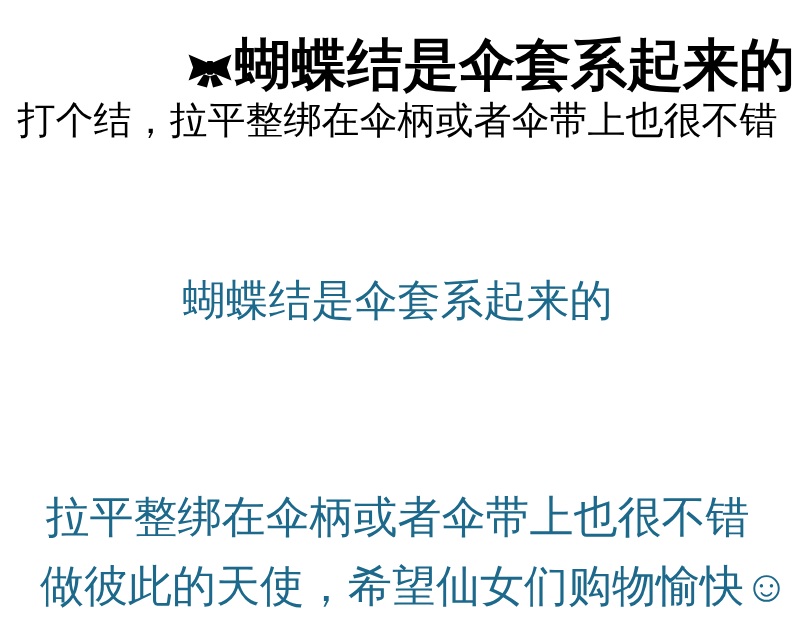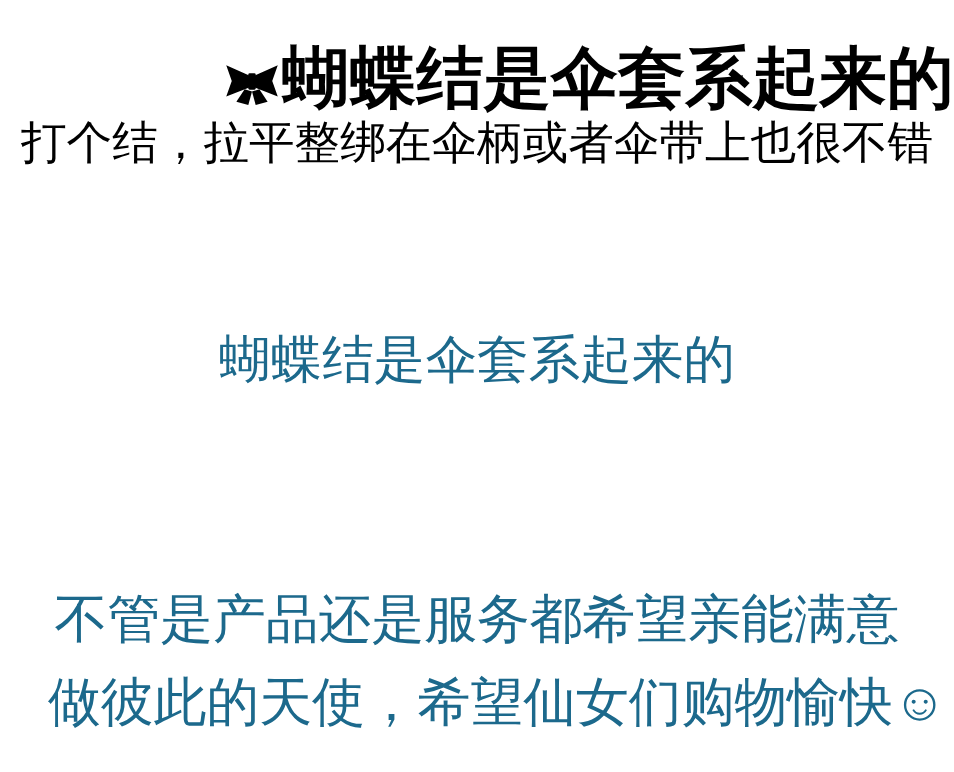--- a/index.html
+++ b/index.html
@@ -79,16 +79,16 @@
           <path d="M38,33 L30,35.5 L34,50 L47,46.5 Z"></path>
         </g>
       </svg>
     </span><span>蝴蝶结是伞套系起来的</span>
   </div>
 
   <div class="line subheadline">打个结，拉平整绑在伞柄或者伞带上也很不错</div>
 
 
   <div class="line teal s1">蝴蝶结是伞套系起来的</div>
-  <div class="line teal s4">不管是产品还是服务都希望亲能满意</div>
+  <div class="line teal s4">拉平整绑在伞柄或者伞带上也很不错</div>
   <div class="line teal s5">做彼此的天使，希望仙女们购物愉快☺</div>
 
 </div>
 
 </body></html>

